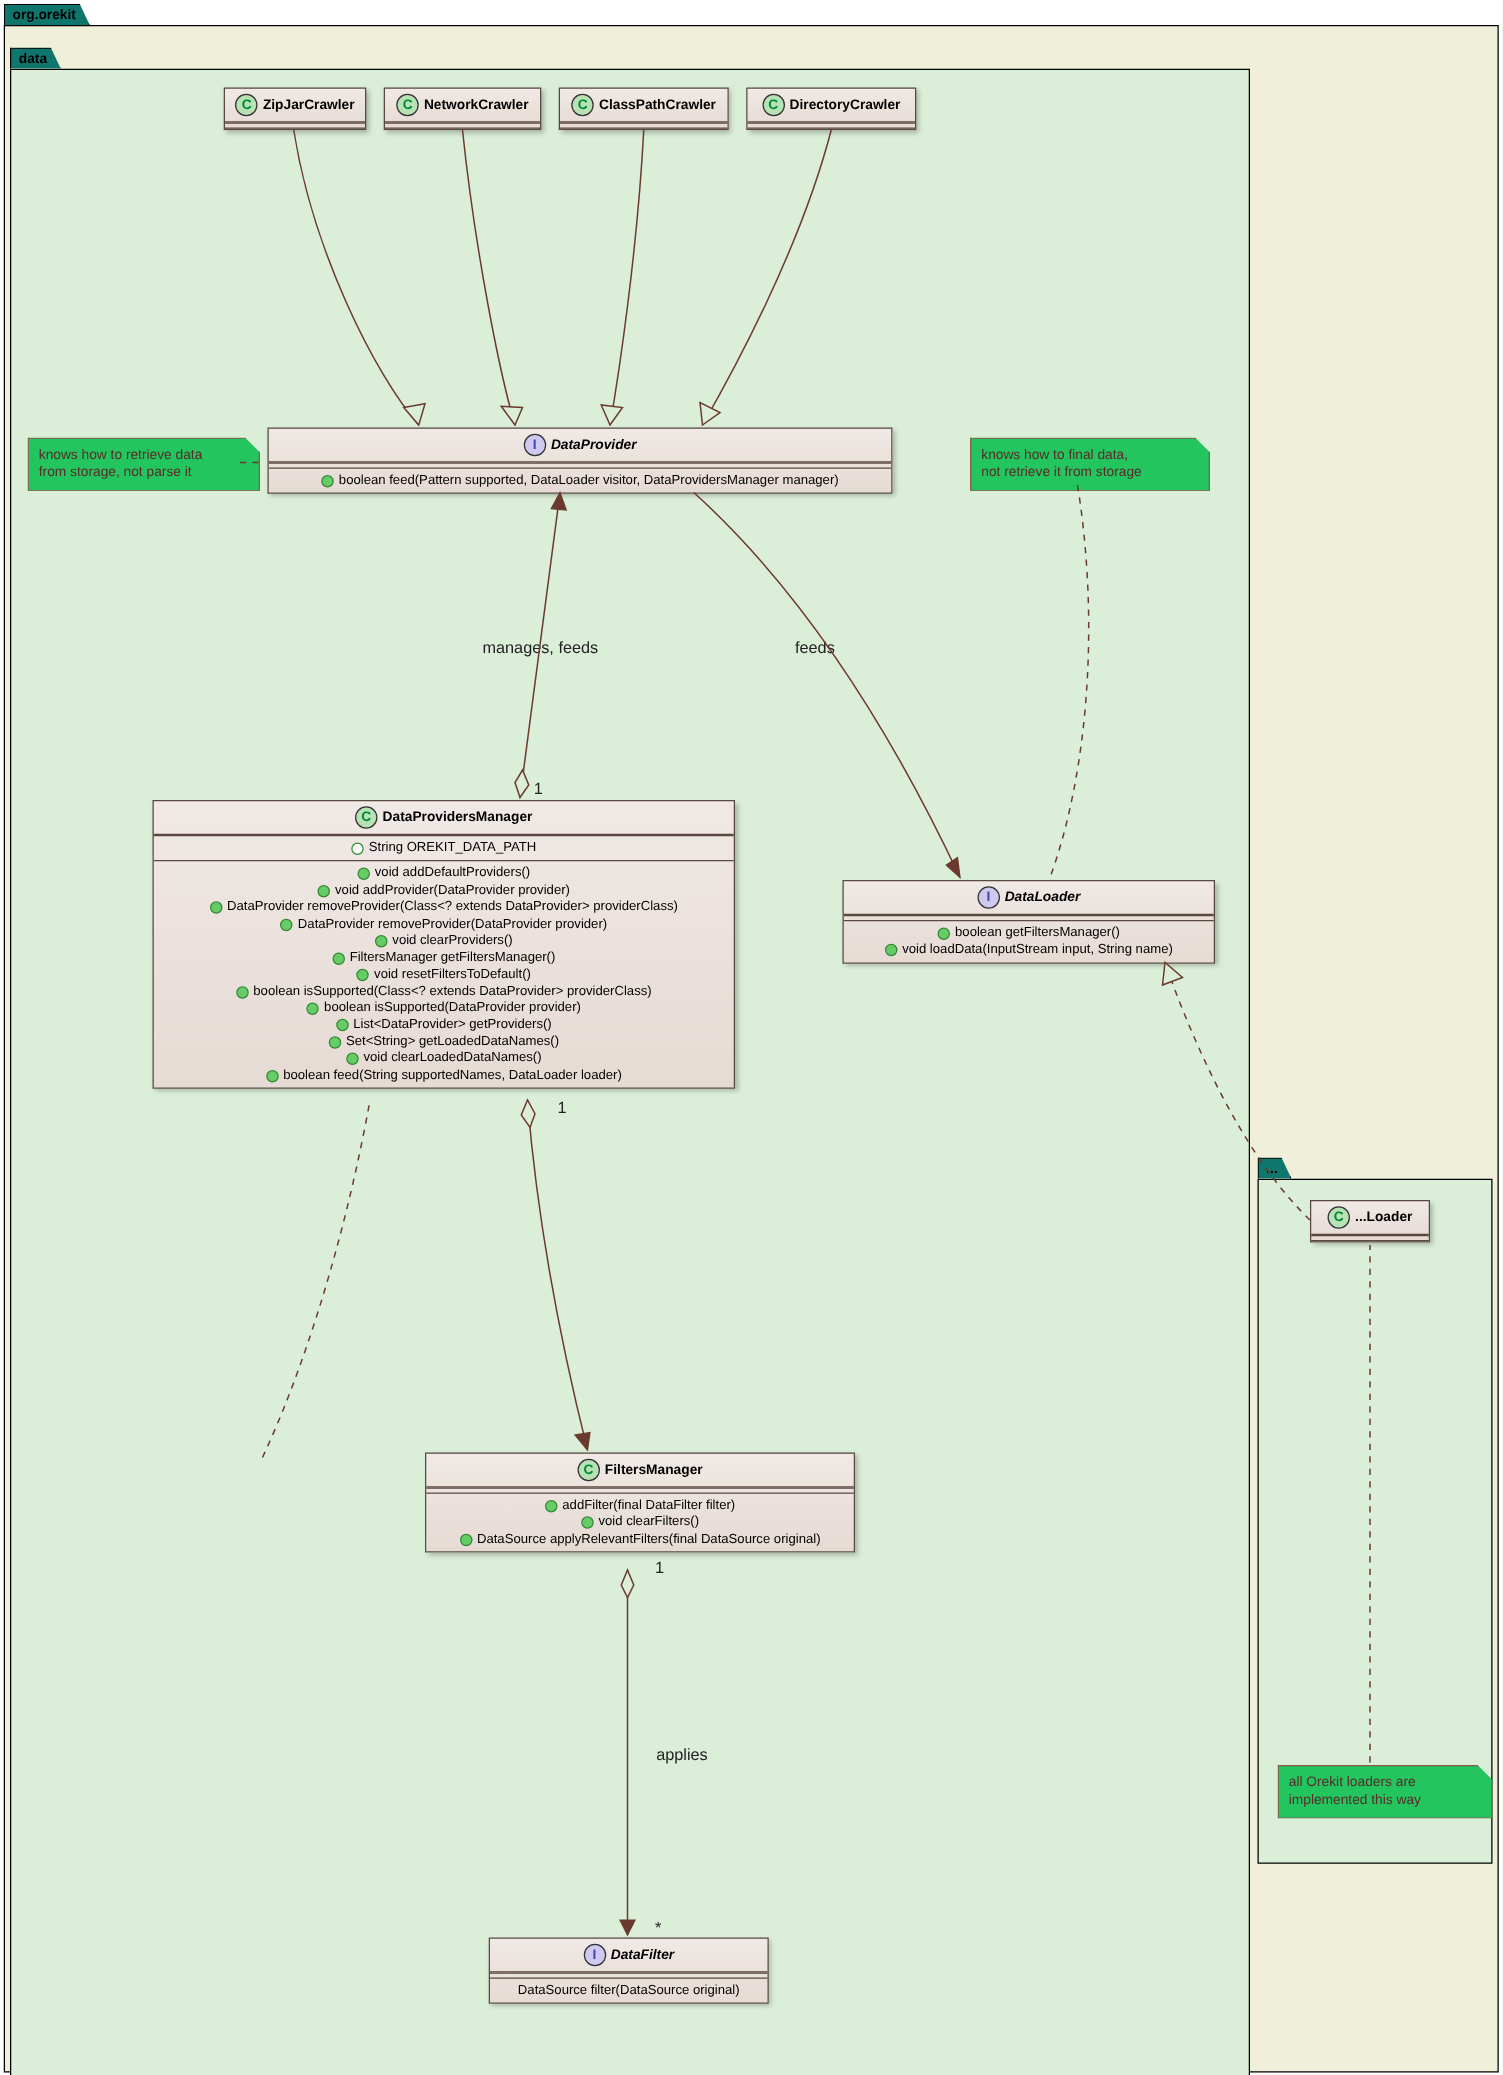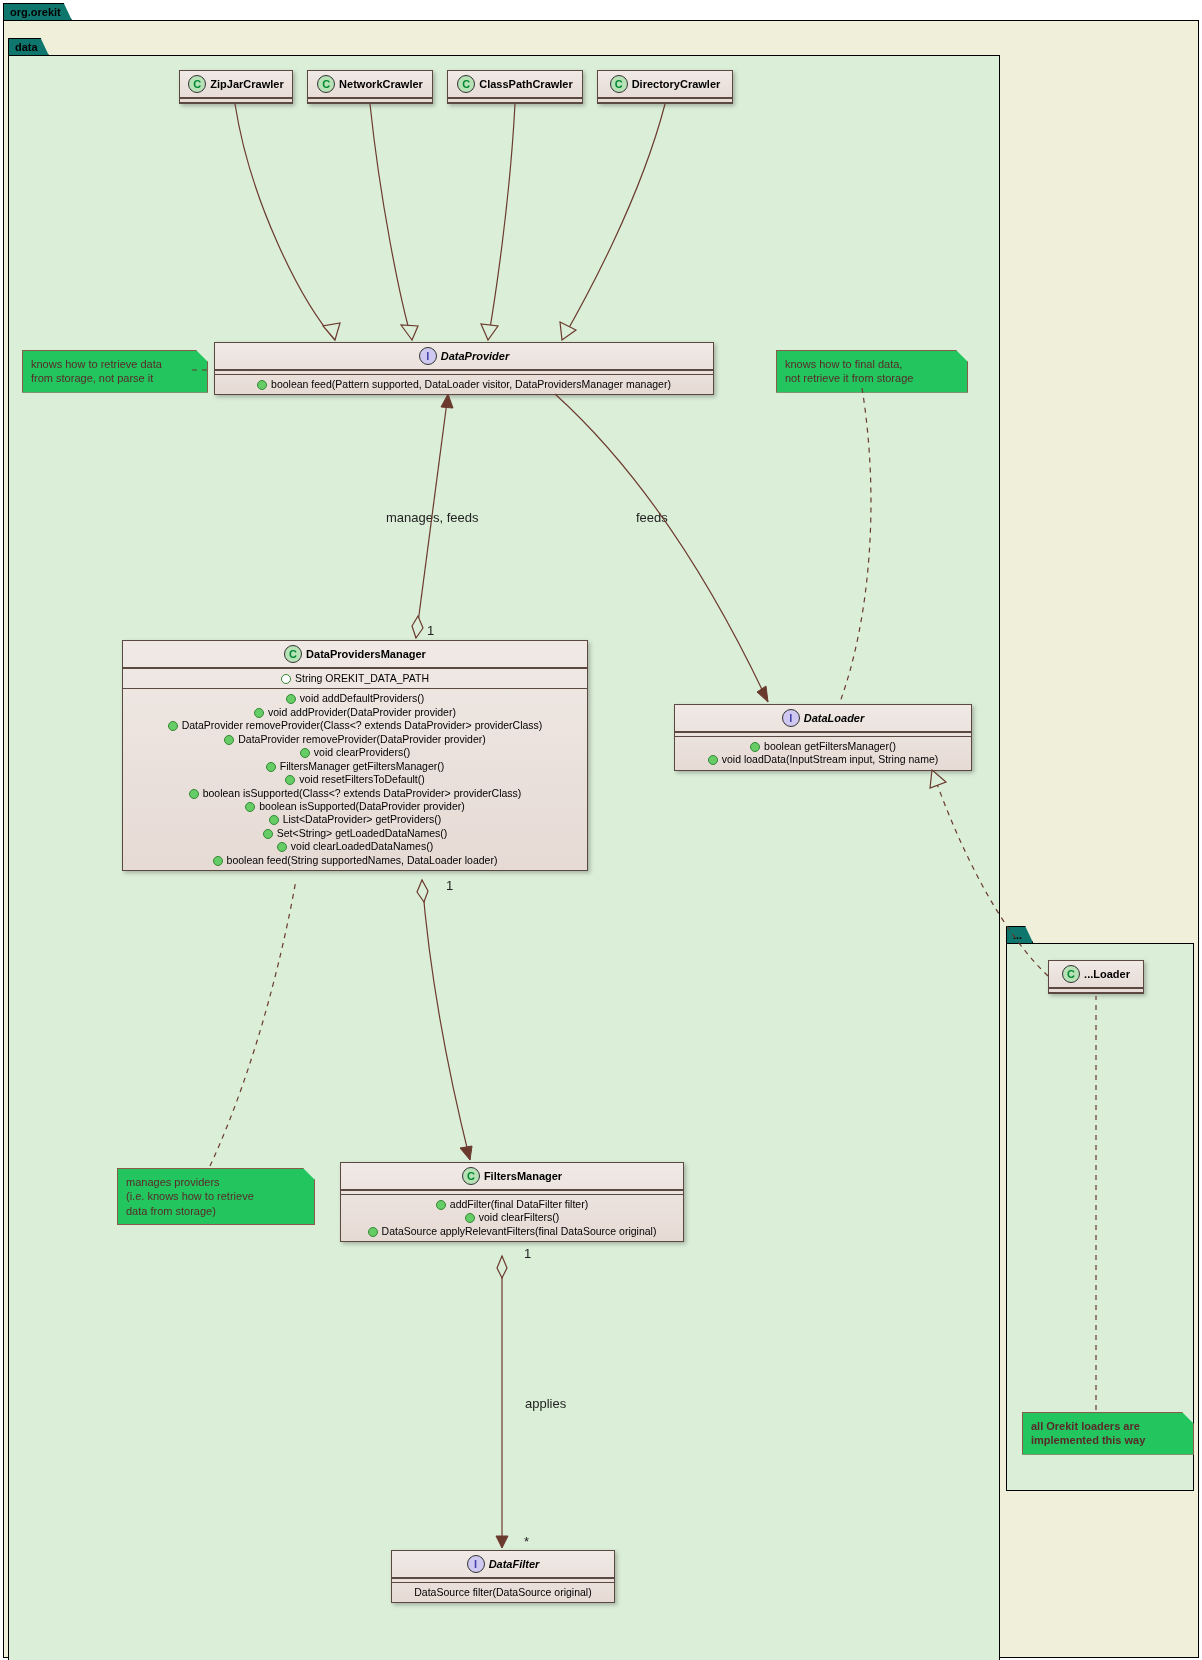--- a/index.html
+++ b/index.html
@@ -268,25 +268,20 @@
           <span class="vis"></span>
           <span>boolean getFiltersManager()</span>
         </div>
       <div class="row">
           <span class="vis"></span>
           <span>void loadData(InputStream input, String name)</span>
         </div>
     </div>
   </div>
 
-  <div class="note" style="left:117px; top:1168px; width:180px;">
-    <span style="white-space:pre-line;">manages providers
-(i.e. knows how to retrieve
-data from storage)</span>
-  </div>
 
   <div class="uml-box" style="left:340px; top:1162px; width:342px;">
     <div class="uml-header">
         <span class="badge badge-c">C</span>
       <span>FiltersManager</span>
       </div>
     <div class="uml-sep"></div>
       <div class="uml-sep" style="margin-top:3px;"></div>
     <div class="uml-body">
       <div class="row">
@@ -321,21 +316,21 @@
   <div class="uml-box" style="left:1048px; top:960px; width:94px;">
     <div class="uml-header">
         <span class="badge badge-c">C</span>
       <span>...Loader</span>
       </div>
     <div class="uml-sep"></div>
       <div class="uml-sep" style="margin-top:3px;"></div>
   </div>
 
   <div class="note" style="left:1022px; top:1412px; width:154px;">
-    <span style="white-space:pre-line;font-weight:bold;">all Orekit loaders are
+    <span style="white-space:pre-line;">all Orekit loaders are
 implemented this way</span>
   </div>
 
   <div class="label" style="left:370px; top:510px;">manages, feeds</div>
   <div class="label" style="left:620px; top:510px;">feeds</div>
   <div class="label" style="left:509px; top:1396px;">applies</div>
   <div class="label" style="left:411px; top:623px;">1</div>
   <div class="label" style="left:430px; top:878px;">1</div>
   <div class="label" style="left:508px; top:1246px;">1</div>
   <div class="label" style="left:508px; top:1534px;">*</div>

